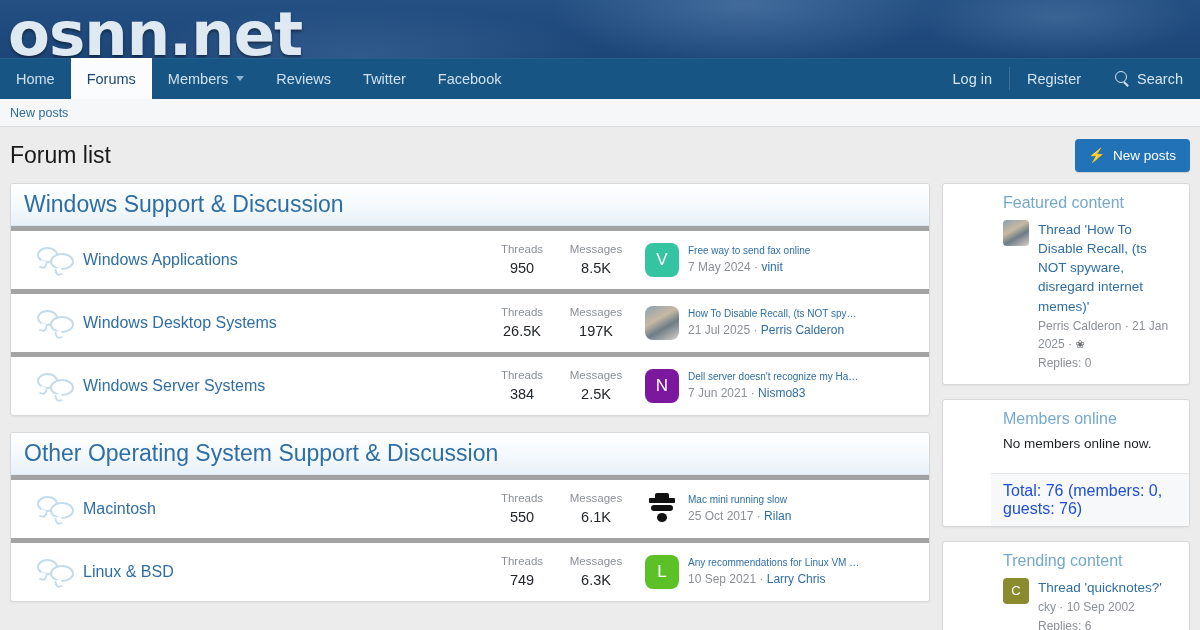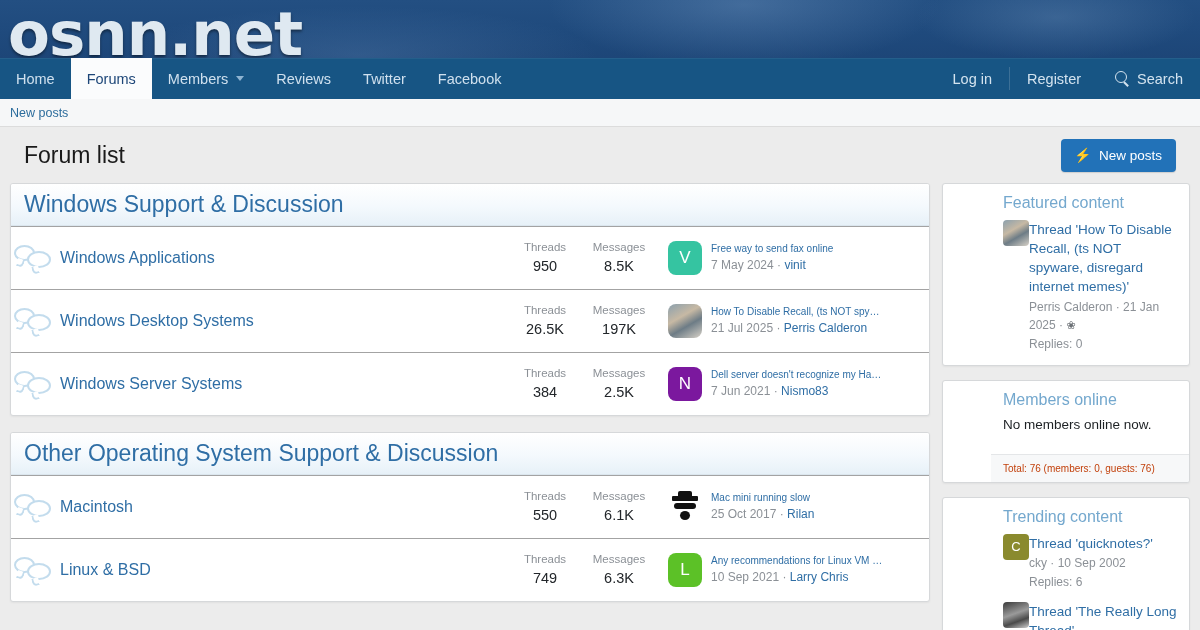--- a/index.html
+++ b/index.html
@@ -67,21 +67,21 @@
     border-bottom: 1px solid #dcdcdc;
     display: flex; align-items: center;
   }
   .subnav-item {
     padding: 0 10px; font-size: 12.5px; color: #2c6c9c; cursor: pointer;
   }
 
   
   .title-row {
     height: 56px; display: flex; align-items: center;
-    padding: 0 24px; background: #ececec; justify-content: flex-end;
+    padding: 0 10px; background: #ececec; justify-content: flex-end;
   }
   .page-title { font-size: 23px; color: #1a1a1a; font-weight: 400; }
   .new-posts-btn {
     margin-left: auto; display: flex; align-items: center; gap: 7px;
     background: #2272b8; color: #fff; font-size: 13.5px;
     padding: 9px 14px; border-radius: 4px; cursor: pointer;
     box-shadow: 0 1px 1px rgba(0,0,0,.13);
   }
   .bolt { font-size: 14px; line-height: 1; }
 
@@ -97,22 +97,22 @@
   }
   .block-header {
     height: 42px; display: flex; align-items: center; padding: 16px 13px;
     background: linear-gradient(180deg, #ffffff 0%, #f4f9fd 55%, #e7f1f8 100%);
     border-bottom: 1px solid #dbe6ee;
     color: #2f6ea5; font-size: 23px;
   }
 
   .frow {
     display: flex; align-items: center;
-    border-top: 1px solid #a3a3a3;
-    height: 63px; padding: 0 3px; justify-content: space-between;
+    border-top: 5px solid #a3a3a3;
+    height: 63px; padding: 0 26px; justify-content: space-between;
   }
   .frow:first-of-type { border-top: none; }
   .f-icon { width: 46px; flex: 0 0 46px; display:flex; align-items:center; }
   .f-name { font-size: 16px; color: #2f6ea5; cursor: pointer; flex: 1; }
   .f-stat {
     width: 74px; flex: 0 0 74px; text-align: center; line-height: 1.45;
   }
   .f-stat .lbl { font-size: 11.5px; color: #8b9096; display: block; }
   .f-stat .val { font-size: 14.5px; color: #22262a; display: block; }
   .f-last {
@@ -148,24 +148,24 @@
     margin-bottom: 14px; overflow: hidden;
     box-shadow: 0 1px 2px rgba(0,0,0,.05);
     padding-left: 48px;
   }
   .side-header {
     padding: 10px 12px 8px; font-size: 16px; color: #74a8ce;
   }
   .side-body { padding: 0 12px 12px; }
   .side-footer {
     border-top: 1px solid #e4e6e8; background: #f7f8f9;
-    padding: 8px 12px; font-size: 10px; color: #c2410c;
+    padding: 8px 12px; font-size: 16px; color: #1d4ed8;
   }
   .side-plain { font-size: 13.5px; color: #1d2124; padding-bottom: 10px; }
-  .side-item { display: flex; margin-bottom: 11px; }
+  .side-item { display: flex; gap: 9px; margin-bottom: 11px; }
   .side-item:last-child { margin-bottom: 0; }
   .sm-avatar {
     width: 26px; height: 26px; flex: 0 0 26px; border-radius: 4px;
     display:flex; align-items:center; justify-content:center;
     color:#fff; font-size: 13px; overflow:hidden; position: relative;
   }
   .side-txt { min-width: 0; }
   .side-title { font-size: 13.5px; color: #2f6ea5; line-height: 1.42; cursor: pointer; }
   .side-meta { font-size: 12px; color: #8b9096; line-height: 1.5; margin-top: 1px; }
   .award { display:inline-block; font-size: 11px; color:#6b7075; }

